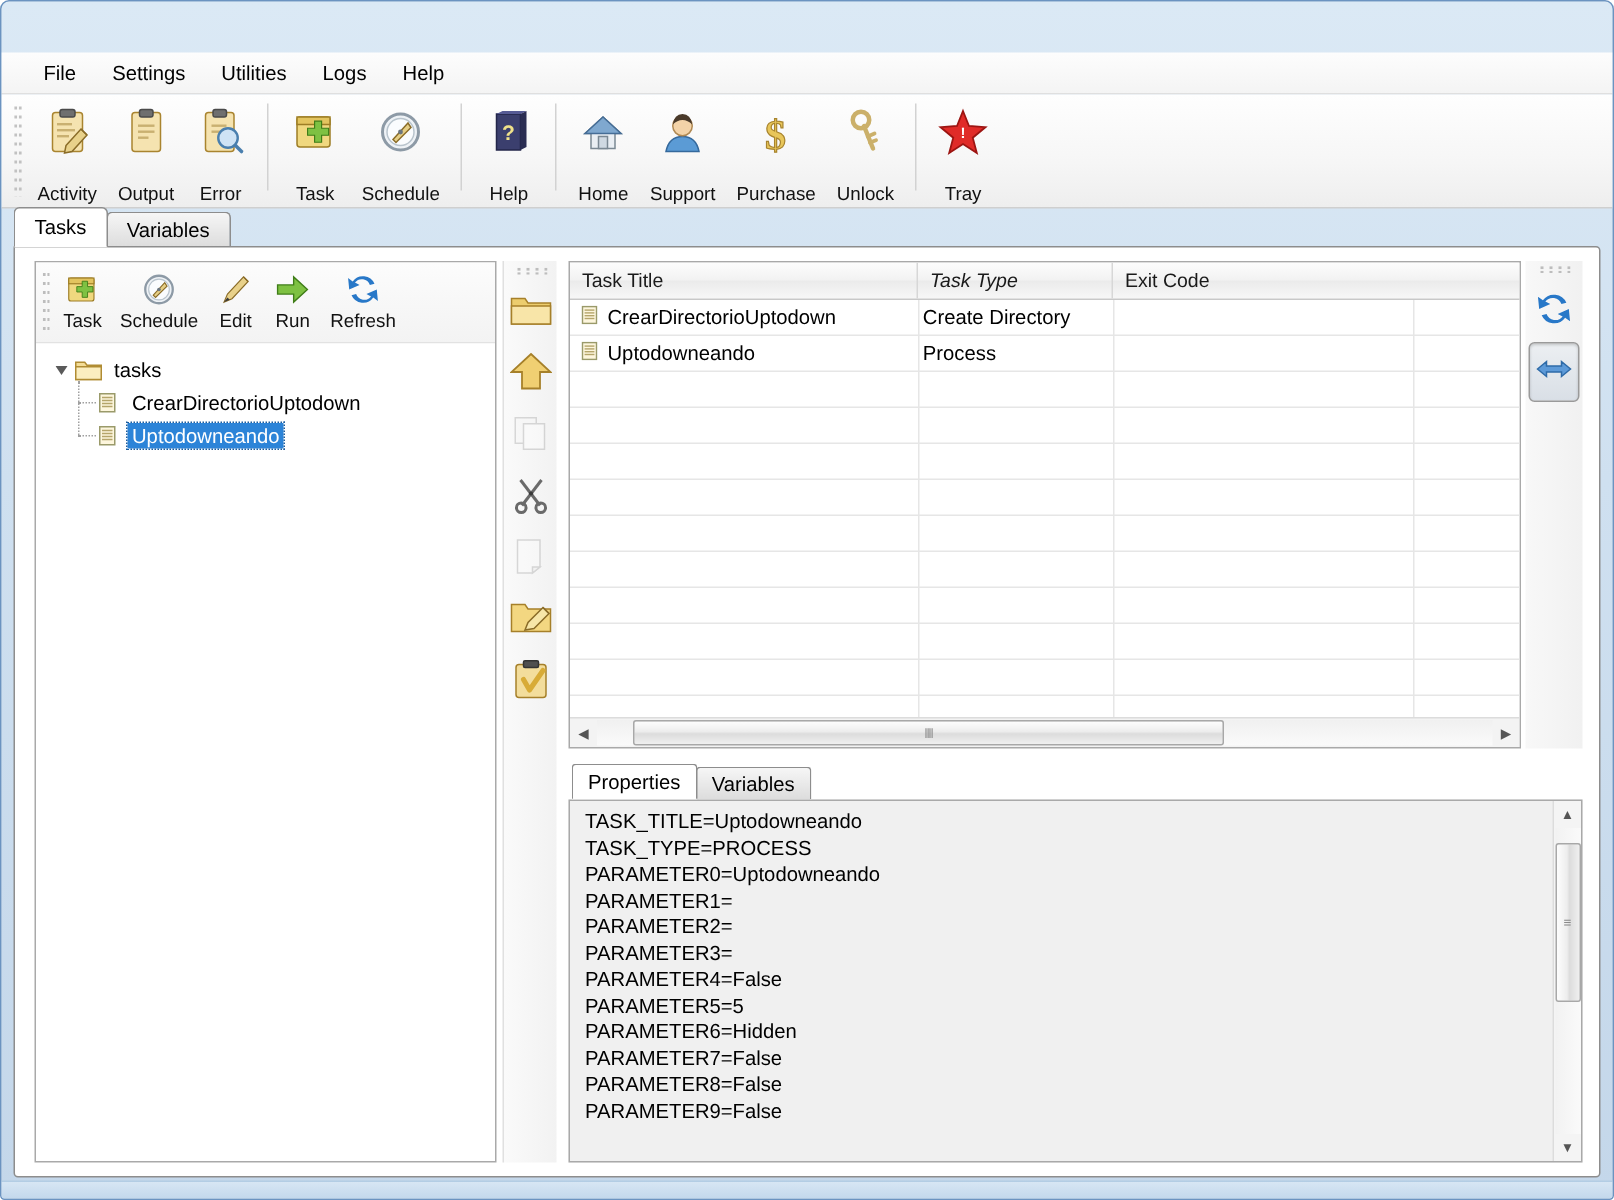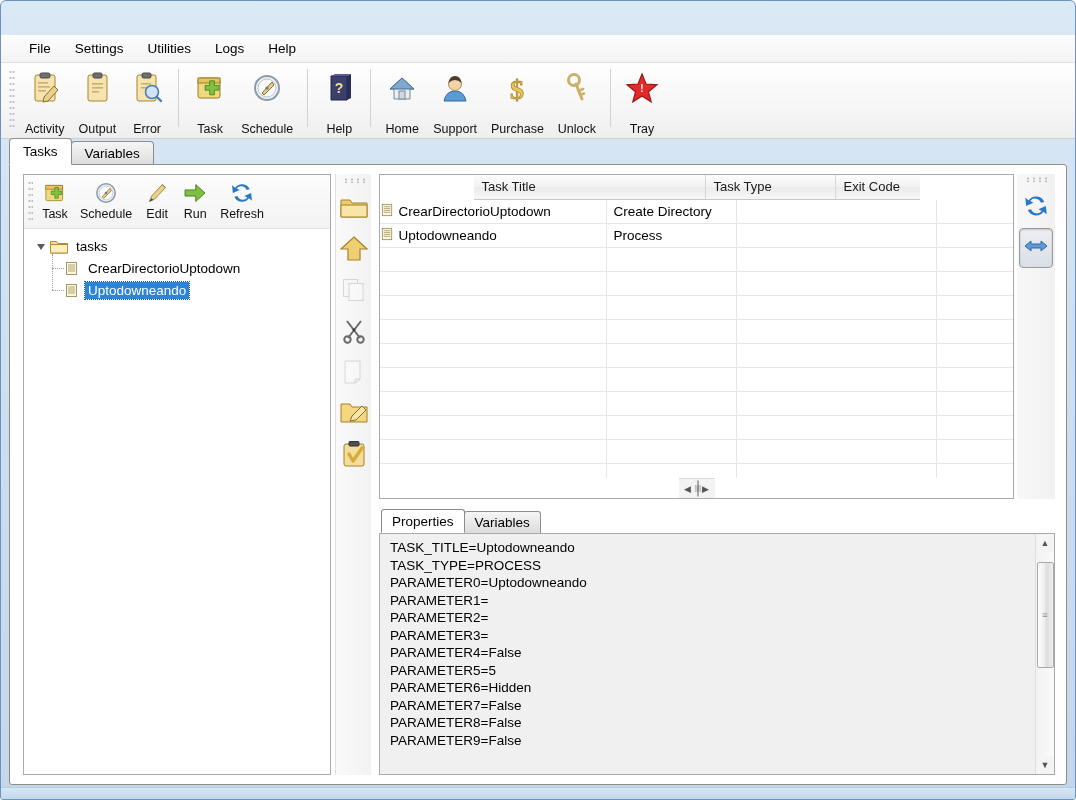--- a/index.html
+++ b/index.html
@@ -173,21 +173,21 @@
   .v-btn.disabled { opacity:.35; }
 
   
   .right-area {
     position: absolute; left: 364px; right: 6px; top: 4px; bottom: 4px;
     display: flex; flex-direction: column;
   }
   .list-wrap { height: 325px; display:flex; }
   .list-box {
     flex: 1; border: 1px solid #a9a9a9; background:#fff;
-    display:flex; flex-direction:column; overflow:hidden;align-items:center;
+    display:flex; flex-direction:column; overflow:hidden;
   }
   .grid-head {
     height: 25px; display:flex; flex:none;
     background: linear-gradient(to bottom,#fdfdfd 0%,#f2f2f2 48%,#ebebeb 52%,#f7f7f7 100%);
     border-bottom: 1px solid #c8c8c8;
   }
   .gh-cell {
     font-size:13px; color:#1a1a1a; padding:4px 0 0 8px;
     border-right:1px solid #d7d7d7; white-space:nowrap; overflow:hidden;
   }
@@ -612,21 +612,21 @@
         </div>
       </div>
 
       <div class="right-area">
 
         <div class="list-wrap">
           <div class="list-box">
 
             <div class="grid-head">
               <div class="gh-cell" style="width:232px;">Task Title</div>
-              <div class="gh-cell" style="width:130px;">Task Type</div>
+              <div class="gh-cell" style="width:130px;font-style:italic;">Task Type</div>
               <div class="gh-cell" style="width:84px;border-right:none;">Exit Code</div>
             </div>
 
             <div class="grid-body">
               <div class="grid-colsep" style="left:232px;"></div>
               <div class="grid-colsep" style="left:362px;"></div>
               <div class="grid-colsep" style="left:562px;"></div>
 
               <div class="grow">
                 <span class="gc first" style="width:232px;">

